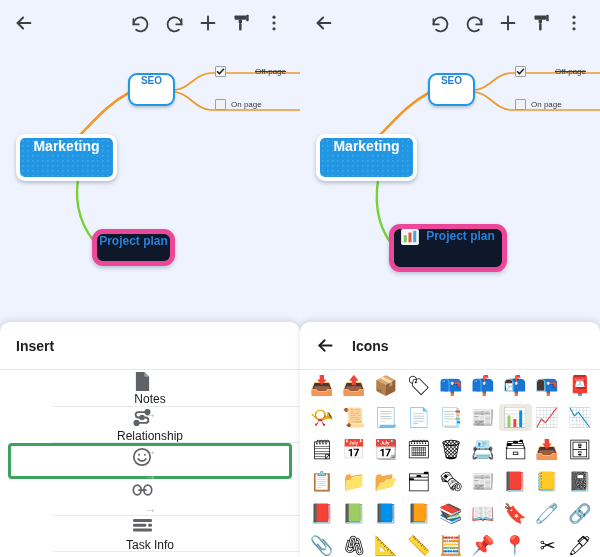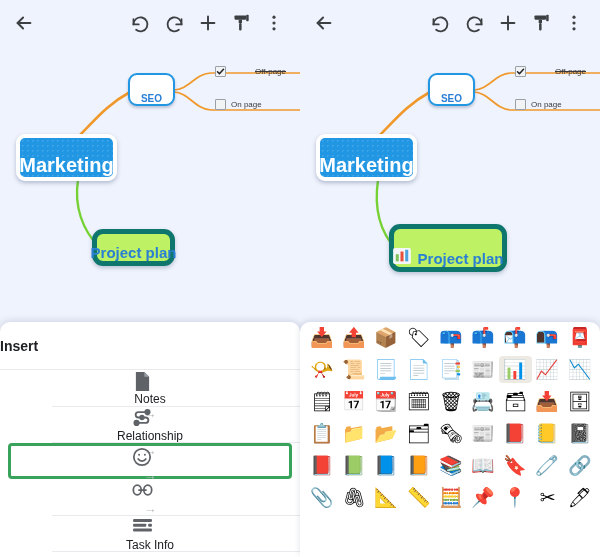--- a/index.html
+++ b/index.html
@@ -37,46 +37,46 @@
   .tb-back { margin-left: 10px; }
   .tb-spacer { flex: 1 1 auto; }
   .tb-btn svg { display: block; }
 
   
   .mm { position: absolute; left: 0; top: 0; width: 300px; height: 322px; }
   .mm svg.edges { position: absolute; left: 0; top: 0; }
 
   .node {
     position: absolute;
-    display: flex; align-items: flex-end; justify-content: center;
+    display: flex; align-items: flex-start; justify-content: center;
     border-radius: 9px;
     font-weight: bold;
     white-space: nowrap;
   }
   .node-root {
     background: #2196e3;
     color: #ffffff;
     border: 4px solid #ffffff;
-    font-size: 20px;
+    font-size: 14px;
     box-shadow: 0 2px 4px rgba(60,80,120,.35);
     background-image: radial-gradient(rgba(255,255,255,.13) 1px, transparent 1px);
     background-size: 5px 5px;
   }
   .node-plain {
     background: #ffffff;
     color: #2a7fd4;
     border: 2px solid #2196e3;
     font-size: 10px;
     box-shadow: 0 2px 3px rgba(60,80,120,.30);
   }
   .node-selected {
-    background: #bef264;
+    background: #0f172a;
     color: #2a7fd4;
-    border: 5px solid #0f766e;
-    font-size: 15px;
+    border: 5px solid #ec4899;
+    font-size: 12px;
     border-radius: 11px;
     box-shadow: 0 2px 4px rgba(60,80,120,.30);
   }
   .node-icon { margin-right: 7px; display: block; }
 
   
   .chk-row {
     position: absolute;
     display: flex; align-items: center;
     font-size: 8px; color: #3a3a3a;
@@ -101,21 +101,21 @@
     overflow: hidden;
   }
   .sheet-header {
     height: 48px;
     display: flex; align-items: center;
     border-bottom: 1px solid #e8eaed;
   }
   .sheet-title {
     font-size: 14px; font-weight: bold; color: #202124;
   }
-  .sheet-title.insert { }
+  .sheet-title.insert { margin-left: 16px; }
   .sheet-back {
     width: 26px; height: 26px; margin-left: 12px; margin-right: 14px;
     display: flex; align-items: center; justify-content: center; color: #202124;
   }
 
   
   .menu-item {
     position: relative;
     height: 36.5px;
     display: flex; align-items: center;
@@ -406,20 +406,29 @@
         </div>
 
         <div class="chk-row" style="left:215px; top:99px;">
           <span class="chk-box"></span>
           <span class="chk-label">On page</span>
         </div>
       </div>
     </div>
 
     <div class="sheet">
+      <div class="sheet-header">
+        <span class="sheet-back">
+          <svg width="21" height="21" viewBox="0 0 24 24" fill="none" stroke="#202124" stroke-width="2.1" stroke-linecap="round" stroke-linejoin="round">
+              <path d="M19 12H5"></path>
+              <path d="M11 18l-6-6 6-6"></path>
+            </svg>
+        </span>
+        <span class="sheet-title">Icons</span>
+      </div>
       <div class="icon-grid" id="icon-grid">
           <div class="icon-cell">📥</div>
           <div class="icon-cell">📤</div>
           <div class="icon-cell">📦</div>
           <div class="icon-cell">🏷</div>
           <div class="icon-cell">📪</div>
           <div class="icon-cell">📫</div>
           <div class="icon-cell">📬</div>
           <div class="icon-cell">📭</div>
           <div class="icon-cell">📮</div>

